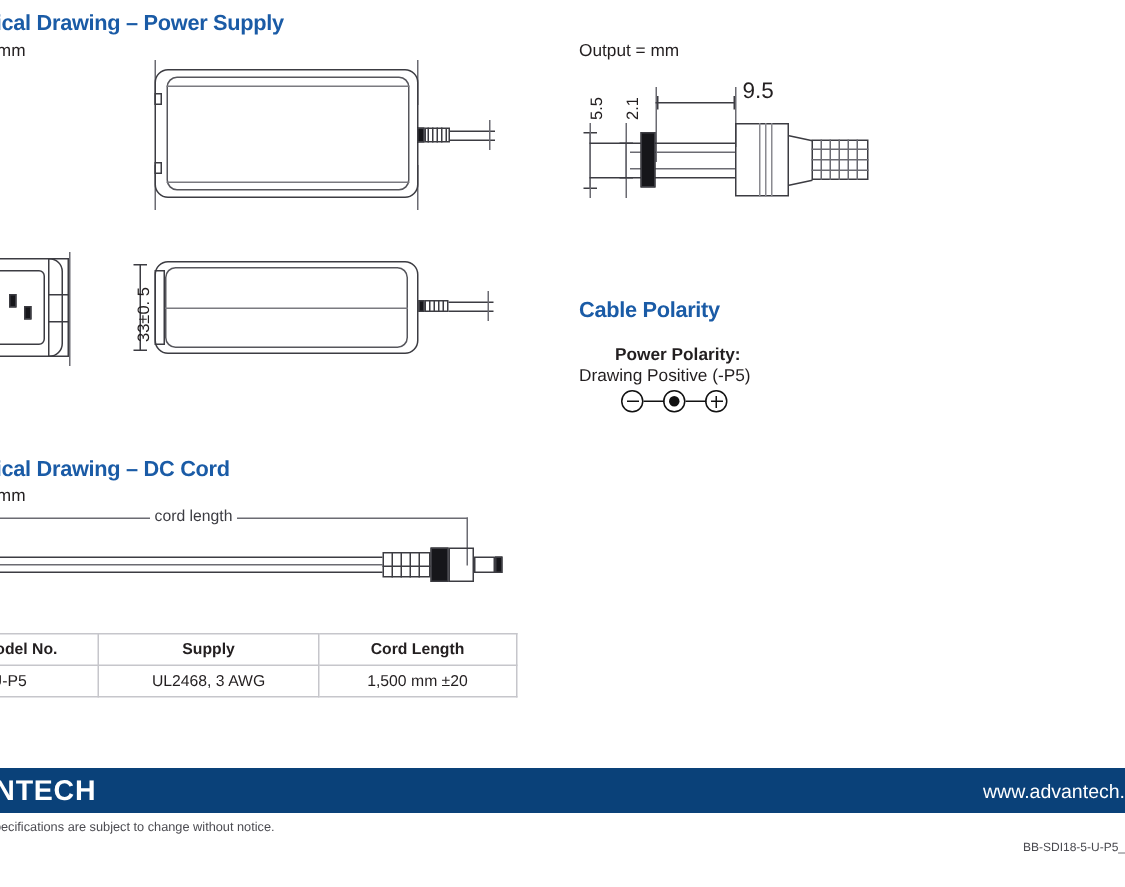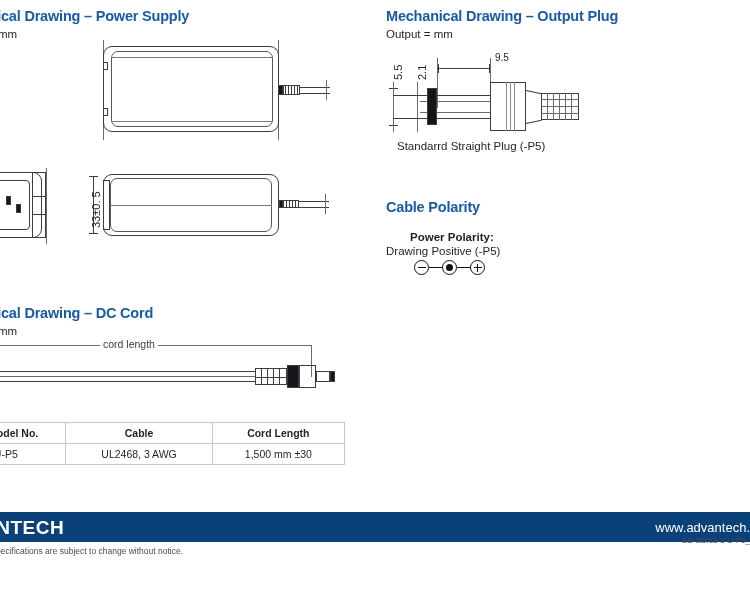--- a/index.html
+++ b/index.html
@@ -93,21 +93,21 @@
   }
   .foot-url{
     position:absolute;right:0;top:520px;
     font-size:13px;color:#ffffff;white-space:nowrap;
   }
   .foot-note{
     position:absolute;left:-22px;top:546px;
     font-size:8.5px;color:#4a4a50;white-space:nowrap;
   }
   .foot-doc{
-    position:absolute;right:0;top:536px;
+    position:absolute;right:0;top:560px;
     font-size:8px;color:#4a4a50;white-space:nowrap;
   }
 </style>
 </head>
 <body>
 
 <div class="page">
 
   <div class="sec-head" style="left:-28px;top:8px;">hanical Drawing – Power Supply</div>
   <div class="units" style="left:-12px;top:28px;">= mm</div>
@@ -170,21 +170,20 @@
     <div class="box" style="left:283px;top:200px;width:16px;height:8px;"></div>
     <div class="ln vl" style="left:286px;top:200px;height:8px;"></div>
     <div class="ln vl" style="left:289px;top:200px;height:8px;"></div>
     <div class="ln vl" style="left:292px;top:200px;height:8px;"></div>
     <div class="ln vl" style="left:295px;top:200px;height:8px;"></div>
     <div class="ln hl" style="left:299px;top:201px;width:30px;"></div>
     <div class="ln hl" style="left:299px;top:207px;width:30px;"></div>
     <div class="ln vl thin" style="left:325px;top:194px;height:20px;"></div>
   </div>
 
-  <div class="sec-head" style="left:386px;top:8px;">Mechanical Drawing – Output Plug</div>
   <div class="units" style="left:386px;top:28px;">Output = mm</div>
 
   <div class="draw">
 
     <div class="ln vl" style="left:393px;top:88px;height:38px;"></div>
     <div class="ln hl" style="left:389px;top:88px;width:9px;"></div>
     <div class="ln hl" style="left:389px;top:125px;width:9px;"></div>
     <div class="dimtxt rot" style="left:392px;top:80px;">5.5</div>
 
     <div class="ln vl" style="left:417px;top:95px;height:24px;"></div>
@@ -193,21 +192,21 @@
     <div class="dimtxt rot" style="left:416px;top:80px;">2.1</div>
 
     <div class="ln vl thin" style="left:393px;top:82px;height:50px;"></div>
     <div class="ln vl thin" style="left:417px;top:82px;height:50px;"></div>
     <div class="ln vl thin" style="left:437px;top:58px;height:50px;"></div>
     <div class="ln vl thin" style="left:490px;top:58px;height:40px;"></div>
 
     <div class="ln hl" style="left:437px;top:68px;width:53px;"></div>
     <div class="ln vl" style="left:438px;top:64px;height:9px;"></div>
     <div class="ln vl" style="left:489px;top:64px;height:9px;"></div>
-    <div class="dimtxt" style="left:495px;top:52px;font-size:10px;">9.5</div>
+    <div class="dimtxt" style="left:495px;top:52px;font-size:15px;">9.5</div>
 
     <div class="ln hl" style="left:393px;top:95px;width:97px;"></div>
     <div class="ln hl" style="left:393px;top:118px;width:97px;"></div>
     <div class="ln hl thin" style="left:420px;top:101px;width:70px;"></div>
     <div class="ln hl thin" style="left:420px;top:112px;width:70px;"></div>
 
     <div class="box black" style="left:427px;top:88px;width:10px;height:37px;"></div>
 
     <div class="box" style="left:490px;top:82px;width:36px;height:49px;"></div>
     <div class="ln vl" style="left:506px;top:82px;height:49px;background:#8a8a90;"></div>
@@ -221,21 +220,20 @@
     <div class="ln vl thin" style="left:547px;top:93px;height:27px;"></div>
     <div class="ln vl thin" style="left:553px;top:93px;height:27px;"></div>
     <div class="ln vl thin" style="left:559px;top:93px;height:27px;"></div>
     <div class="ln vl thin" style="left:565px;top:93px;height:27px;"></div>
     <div class="ln vl thin" style="left:571px;top:93px;height:27px;"></div>
     <div class="ln hl thin" style="left:541px;top:99px;width:38px;"></div>
     <div class="ln hl thin" style="left:541px;top:106px;width:38px;"></div>
     <div class="ln hl thin" style="left:541px;top:113px;width:38px;"></div>
   </div>
 
-  <div class="caption" style="left:397px;top:140px;">Standarrd Straight Plug (-P5)</div>
 
   <div class="sec-head" style="left:386px;top:199px;">Cable Polarity</div>
 
   <div class="pol-title" style="left:410px;top:231px;">Power Polarity:</div>
   <div class="pol-sub" style="left:386px;top:245px;">Drawing Positive (-P5)</div>
 
   <div class="pol-sym" style="left:414px;top:260px;width:72px;height:18px;">
 
     <span class="pol-c" style="left:0px;top:0px;"></span>
     <span class="pol-bar" style="left:3.5px;top:6.6px;width:8px;height:1.8px;"></span>
@@ -276,29 +274,29 @@
     <div class="box" style="left:299px;top:365px;width:17px;height:23px;"></div>
 
     <div class="box" style="left:316px;top:371px;width:14px;height:11px;"></div>
     <div class="box black" style="left:330px;top:371px;width:5px;height:11px;"></div>
   </div>
 
   <table class="tbl" style="left:-40px;top:422px;width:385px;">
     <thead>
       <tr>
         <th>Model No.</th>
-        <th>Cable</th>
+        <th>Supply</th>
         <th>Cord Length</th>
       </tr>
     </thead>
     <tbody>
       <tr>
         <td class="lcell">i18-5-U-P5</td>
         <td>UL2468, 3 AWG</td>
-        <td>1,500 mm ±30</td>
+        <td>1,500 mm ±20</td>
       </tr>
     </tbody>
   </table>
 
   <div class="foot-bar"></div>
   <div class="foot-logo">ANTECH</div>
   <div class="foot-url">www.advantech.</div>
   <div class="foot-note">uct specifications are subject to change without notice.</div>
   <div class="foot-doc">BB-SDI18-5-U-P5_</div>
 

